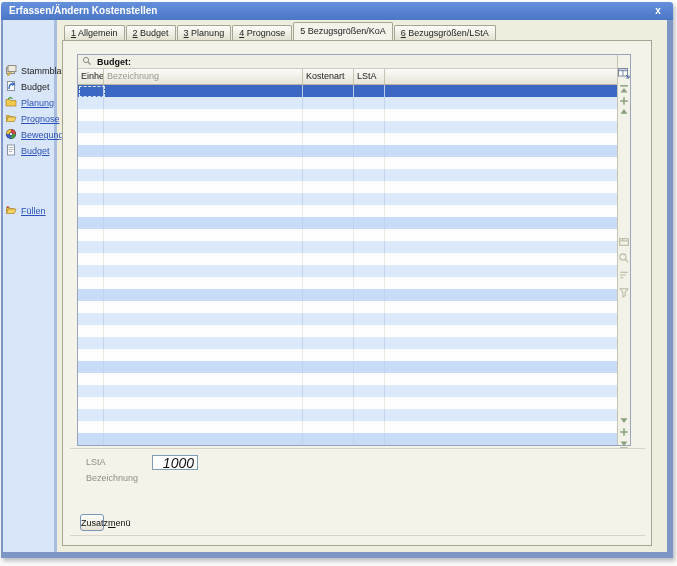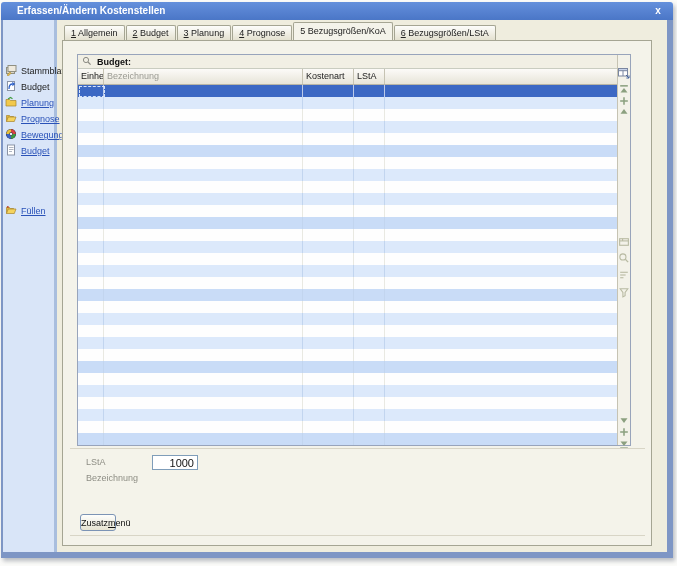--- a/index.html
+++ b/index.html
@@ -4,21 +4,21 @@
 <style>
   html,body{margin:0;padding:0;background:#f7f7f4;}
   .stage{position:relative;width:677px;height:566px;overflow:hidden;
          font-family:"Liberation Sans",sans-serif;font-size:9px;color:#1a1a1a;
          background:#fbfbf9;}
   
   .winframe{position:absolute;left:1px;top:2px;width:672px;height:556px;
             box-shadow:2px 3px 4px rgba(60,70,90,.35);border-radius:3px 3px 0 0;}
   .titlebar{position:absolute;left:1px;top:2px;width:672px;height:27px;box-sizing:border-box;
             background:linear-gradient(var(--titlebar_top),var(--titlebar_bottom));
-            color:#fff;font-weight:bold;font-size:10px;line-height:18px;padding-left:16px;
+            color:#fff;font-weight:bold;font-size:10px;line-height:18px;padding-left:8px;
             border-radius:3px 3px 0 0;}
   .closeX{position:absolute;right:9px;top:0px;width:12px;text-align:center;cursor:pointer;
           font-weight:bold;font-size:10px;}
   .win-border{position:absolute;background:var(--window_border);}
   #b-left{left:1px;top:20px;width:2px;height:532px;}
   #b-right{left:667px;top:20px;width:6px;height:532px;}
   #b-bottom{left:1px;top:552px;width:672px;height:6px;}
   .sidebar-bg{position:absolute;left:3px;top:20px;width:51px;height:532px;background:var(--sidebar_bg);}
   .sidebar-edge{position:absolute;left:54px;top:20px;width:3px;height:532px;background:#a9bede;}
   .main-bg{position:absolute;left:57px;top:20px;width:610px;height:532px;background:var(--main_bg);}
@@ -54,24 +54,24 @@
   .trow.sel .td{border-right-color:rgba(255,255,255,.65);}
   .trow.blue .td{border-right-color:#c2d5ef;}
   .focusbox{position:absolute;left:1px;top:1px;width:24px;height:9px;border:1px dashed #d7e4fa;}
   .strip{position:absolute;right:0;top:0;width:13px;height:390px;box-sizing:border-box;
          background:#f3f2e9;border-left:1px solid #c6c3b3;}
   .sic{position:absolute;left:0px;width:12px;height:12px;cursor:pointer;}
   
   .hdivider{position:absolute;left:70px;width:575px;height:1px;background:#d8d5c6;z-index:2;}
   .fld-label{position:absolute;color:#8e8e85;z-index:2;}
   .xp-input{position:absolute;box-sizing:border-box;height:15px;border:1px solid var(--input_border);
-            background:#fff;font-family:inherit;font-size:11px;padding:0 3px;z-index:2;color:#111;}
+            background:#fff;font-family:inherit;font-size:14px;padding:0 3px;z-index:2;color:#111;font-style:italic;}
   #kost-input{left:152px;top:455px;width:46px;text-align:right;}
   #bez-input{left:152px;top:471px;width:303px;}
-  .xp-btn{position:absolute;left:80px;top:514px;width:36px;height:17px;z-index:2;cursor:pointer;
+  .xp-btn{position:absolute;left:80px;top:514px;width:24px;height:17px;z-index:2;cursor:pointer;
           background:linear-gradient(#fefefc,#e6e3d1);border:1px solid #7c94b5;border-radius:3px;
           font-family:inherit;font-size:9px;color:#111;padding:0;}
 </style>
 </head>
 <body>
 
 <div class="stage">
   <div class="winframe"></div>
   <div class="titlebar">
     <span>Erfassen/Ändern Kostenstellen</span>

